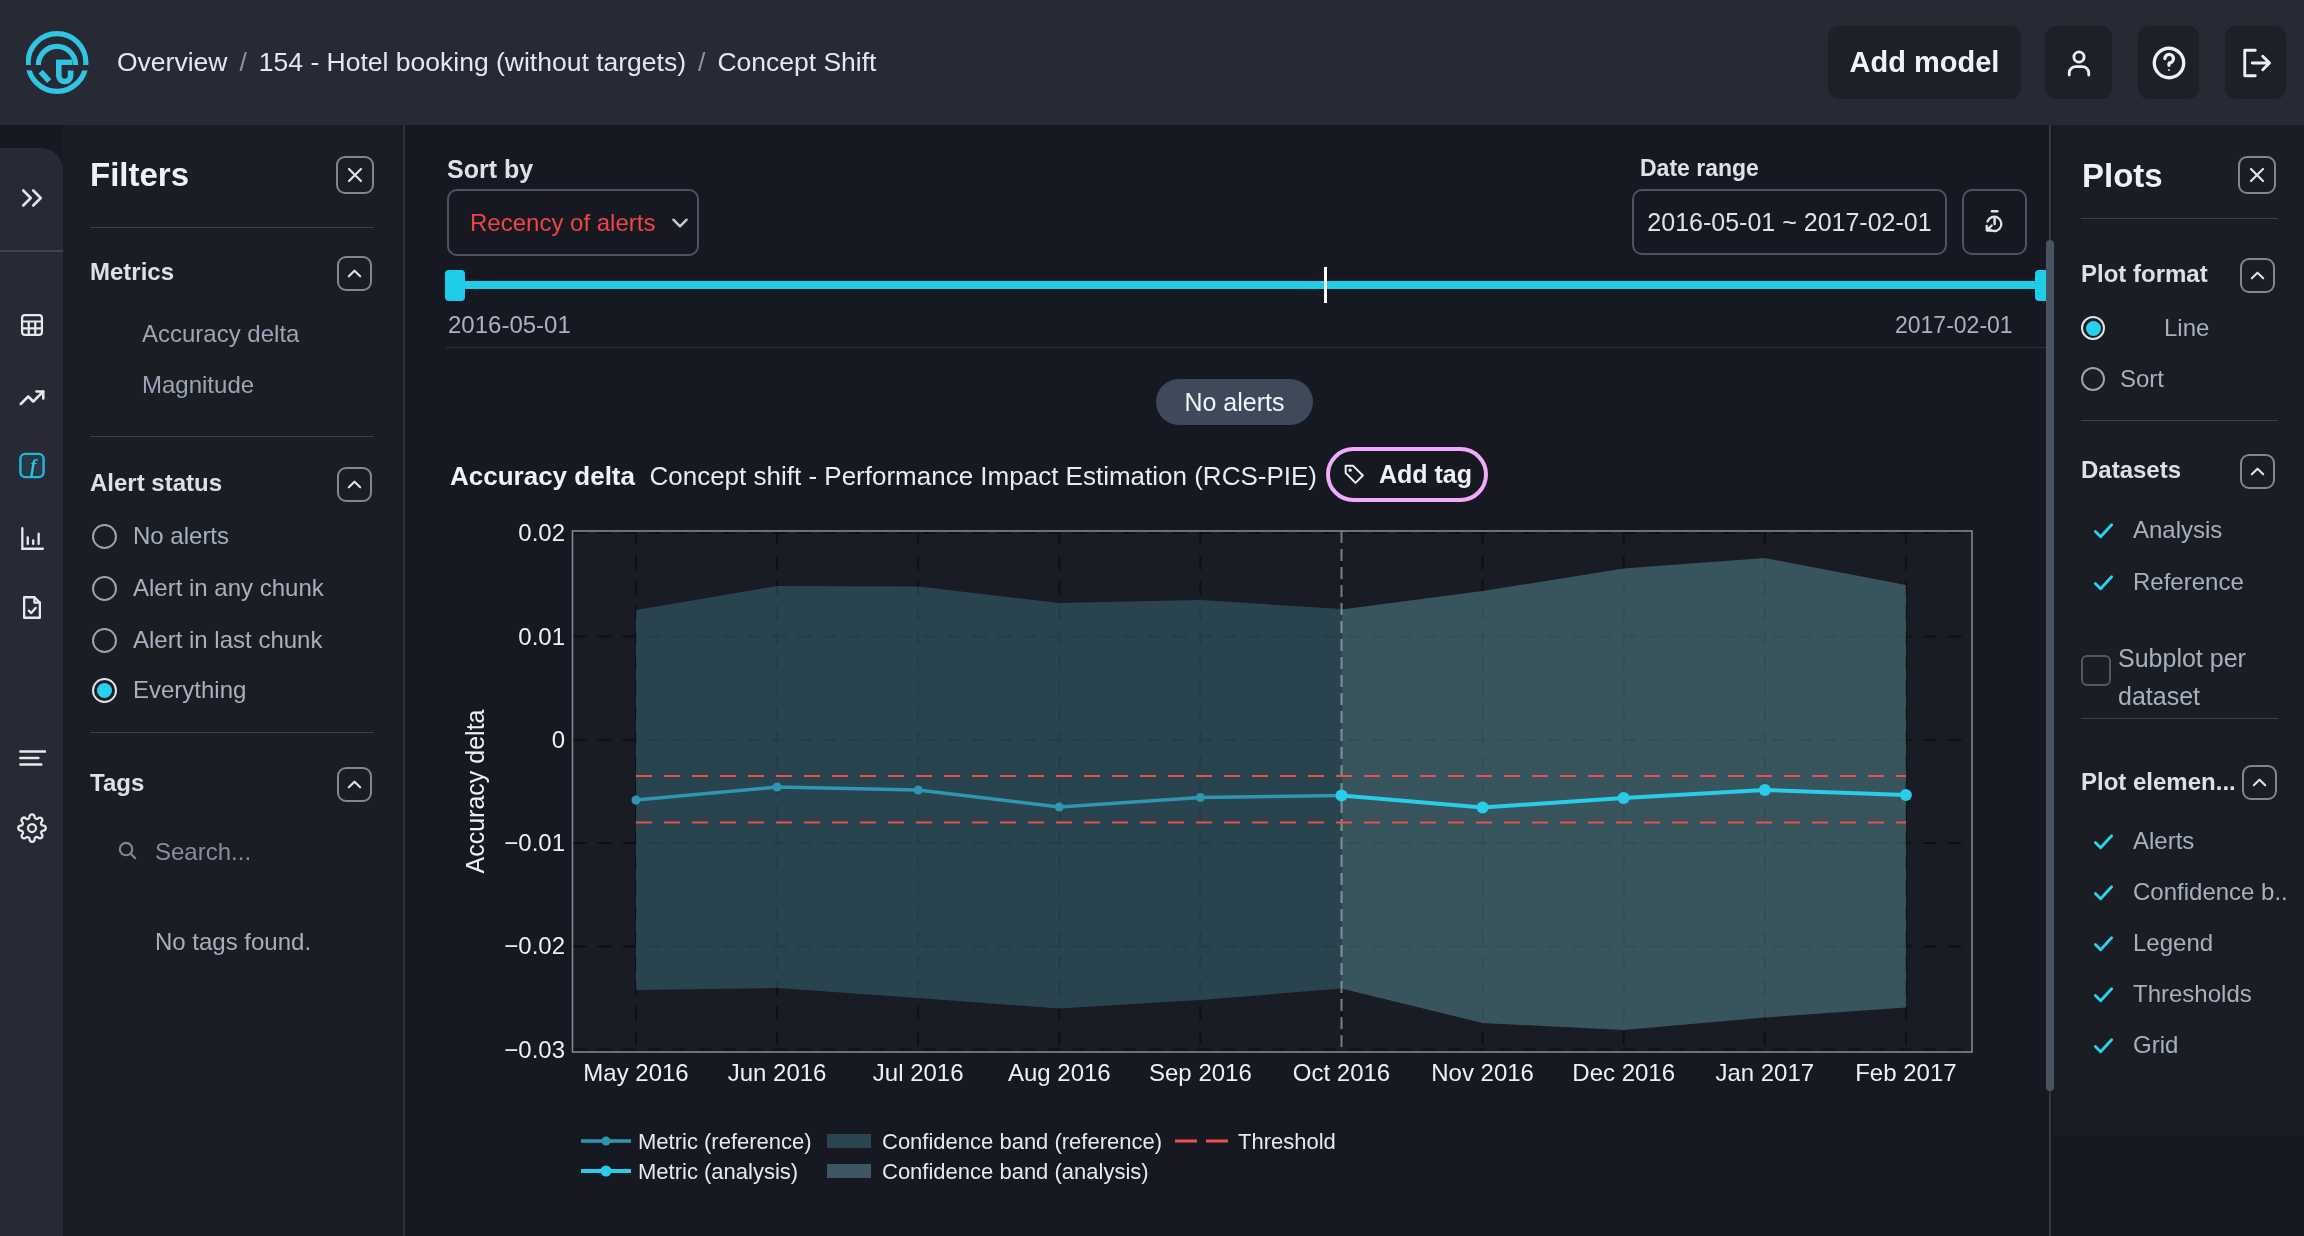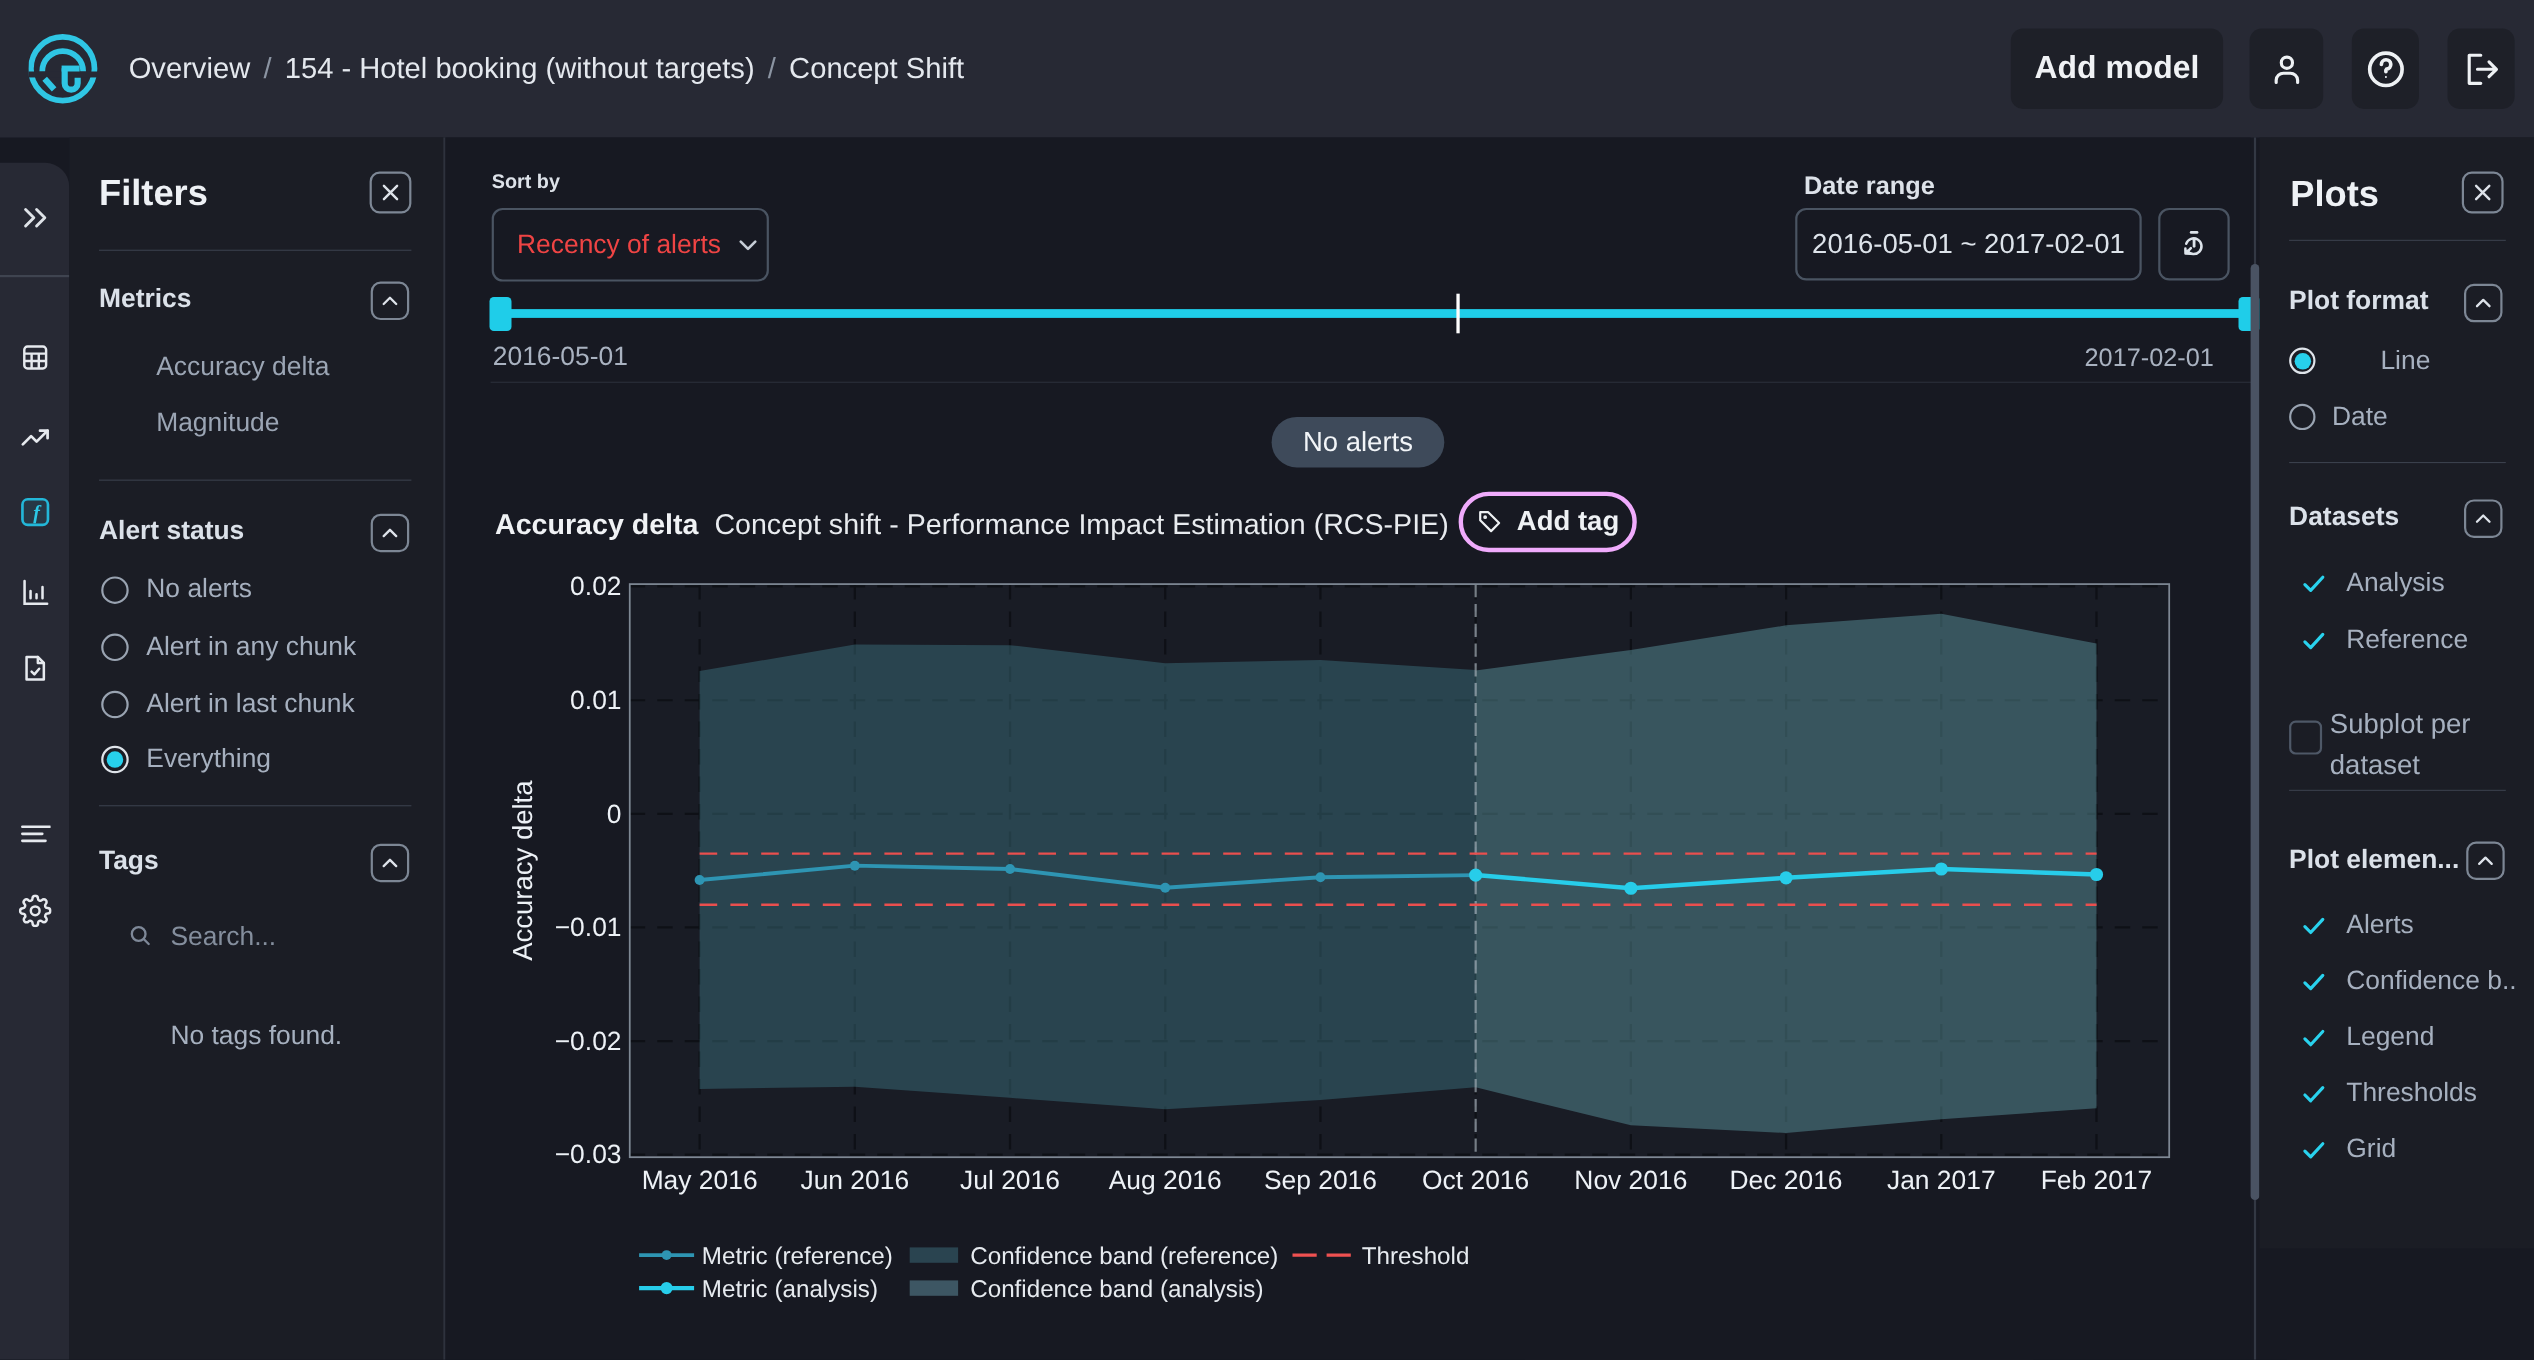--- a/index.html
+++ b/index.html
@@ -168,21 +168,21 @@
   </div>
   <svg style="position:absolute; left:53px; top:714px;" width="23" height="23" viewBox="0 0 24 24" fill="none" stroke="#7e8898" stroke-width="2.2" stroke-linecap="round">
     <circle cx="10.5" cy="10.5" r="6.5"></circle>
       <path d="M 15.5 15.5 L 20 20"></path>
   </svg>
   <div class="item" style="left:92px; top:713px; color:#848e9d;">Search...</div>
   <div class="item" style="left:0; top:803px; width:340px; text-align:center; color:#a6b0bf;">No tags found.</div>
 </div>
 <div id="leftdiv"></div>
 <div id="main">
-  <div style="position:absolute; left:42px; top:30px; font-size:18px; font-weight:700; color:#dde2e9;">Sort by</div>
+  <div style="position:absolute; left:42px; top:30px; font-size:25px; font-weight:700; color:#dde2e9;">Sort by</div>
   <div style="position:absolute; left:42px; top:64px; width:252px; height:67px; border:2px solid #4a5462; border-radius:10px; display:flex; align-items:center;">
     <span style="font-size:24px; color:#ef4444; margin-left:21px;">Recency of alerts</span>
     <svg style="margin-left:14px;" width="22" height="22" viewBox="0 0 20 20" fill="none" stroke="#c6cdd6" stroke-width="2.2" stroke-linecap="round" stroke-linejoin="round">
         <path d="M 4 7 L 10 13 L 16 7"></path>
       </svg>
   </div>
   <div style="position:absolute; left:1235px; top:30px; font-size:23px; font-weight:700; color:#dde2e9;">Date range</div>
   <div style="position:absolute; left:1227px; top:64px; width:315px; height:66px; border:2px solid #4a5462; border-radius:10px; display:flex; align-items:center; justify-content:center;">
     <span style="font-size:25px; color:#dde3ea;">2016-05-01 ~ 2017-02-01</span>
   </div>
@@ -304,21 +304,21 @@
       </svg>
   </div>
   <div class="radio-row" style="left:27px; top:189px;gap:44px;">
       <span class="radio r23 sel-white">
         <span class="dot"></span>
       </span>
       <span class="rlabel" style="margin-left:15px;">Line</span>
     </div>
   <div class="radio-row" style="left:27px; top:240px;">
       <span class="radio r23"></span>
-      <span class="rlabel" style="margin-left:15px;">Date</span>
+      <span class="rlabel" style="margin-left:15px;">Sort</span>
     </div>
   <div class="hdiv" style="left:27px; top:295px; width:197px;"></div>
 
   <div class="sec-title" style="left:27px; top:331px;">Datasets</div>
   <div class="sq-btn" style="left:186px; top:329px; width:35px; height:35px;">
     <svg width="19" height="19" viewBox="0 0 20 20" fill="none" stroke="#dde2e9" stroke-width="2.2" stroke-linecap="round" stroke-linejoin="round">
         <path d="M 4 13 L 10 7 L 16 13"></path>
       </svg>
   </div>
   <div class="check-row" style="left:38px; top:391px;">

